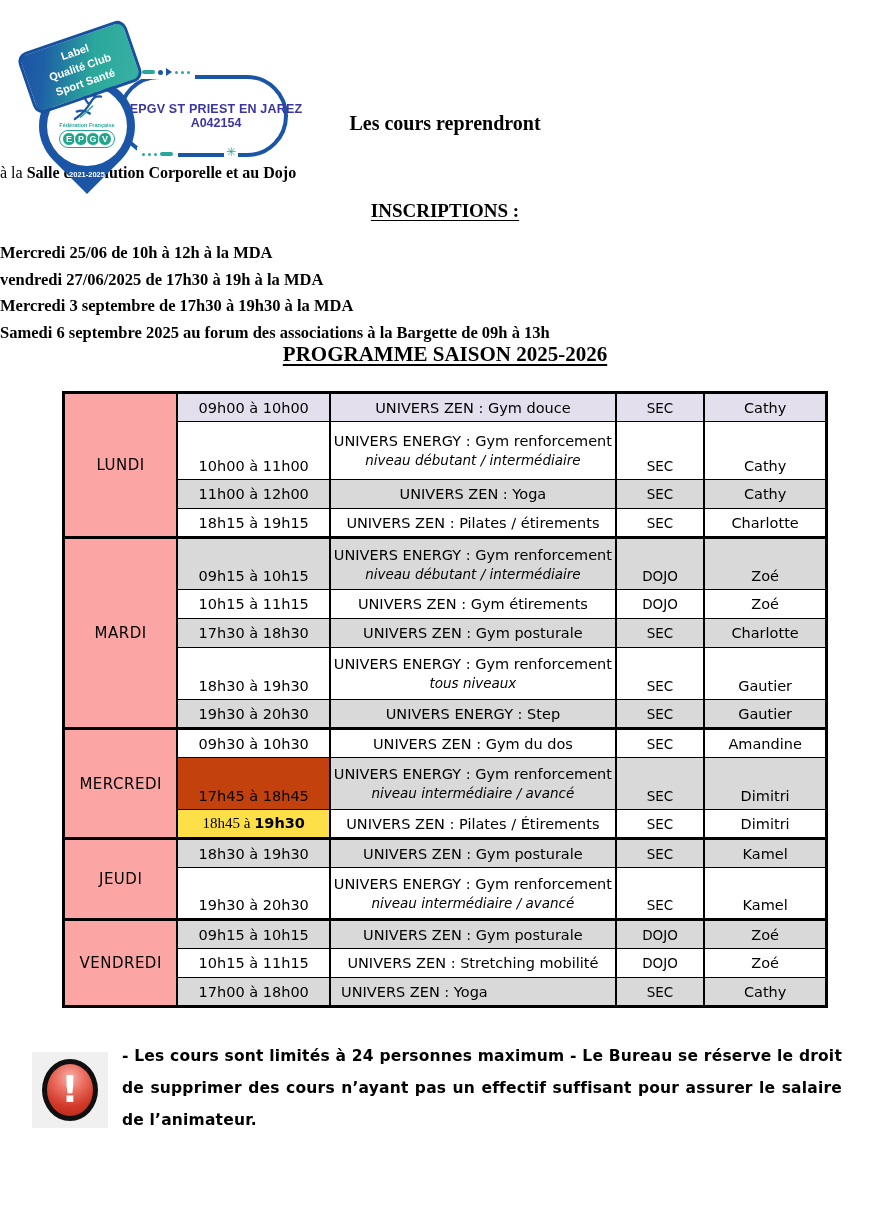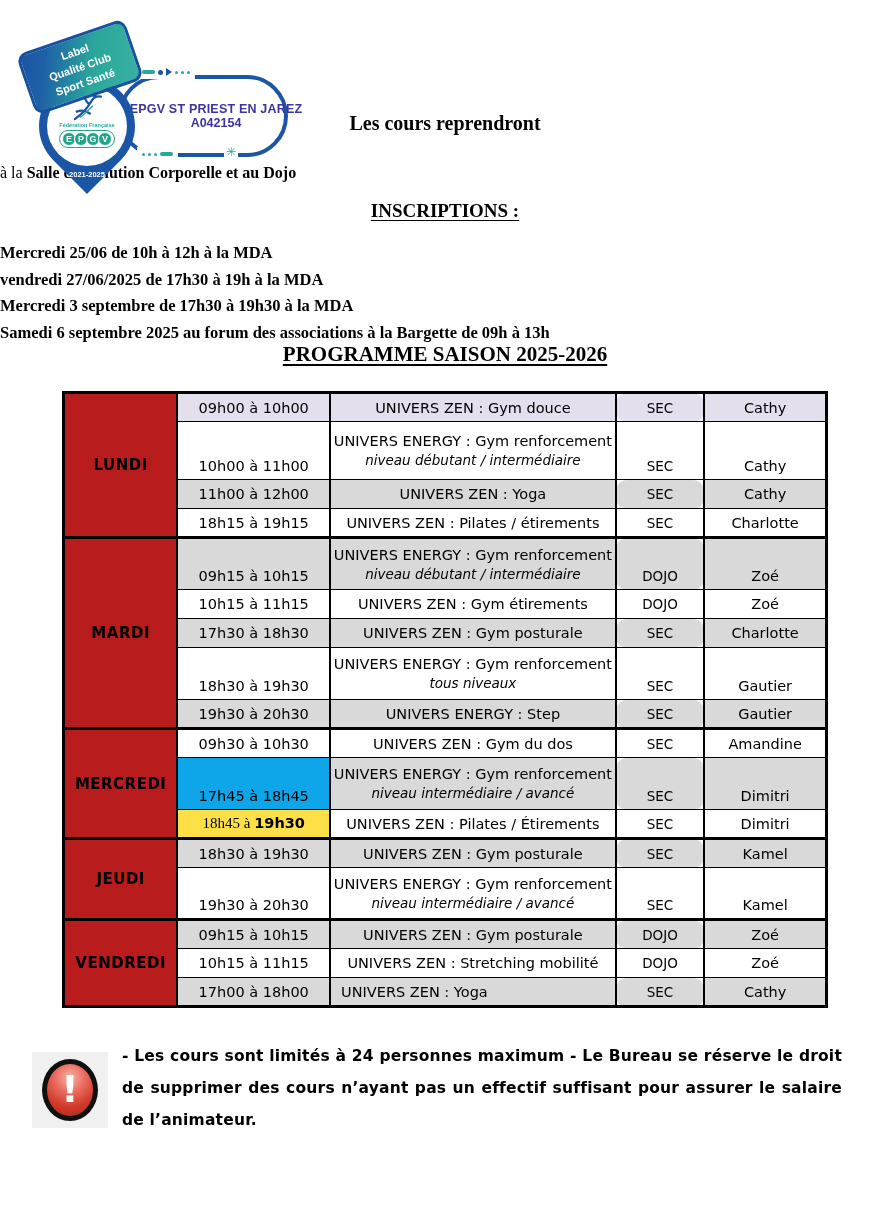--- a/index.html
+++ b/index.html
@@ -75,24 +75,24 @@
 
   
   table.schedule { border-collapse:collapse; table-layout:fixed; margin-left:62px; width:766px;
     border:3px solid #000; }
   .schedule td { border:1px solid #000; border-left-width:2px; text-align:center; vertical-align:middle;
     overflow:hidden; }
   .schedule tr { height:29px; }
   .schedule tr.tall { height:52px; }
   .schedule tr.xtall { height:58px; }
   .schedule tr.group-start td { border-top-width:3px; }
-  .schedule td.day { width:108px; background:#b91c1c; font-weight:bold; font-size:15px; letter-spacing:.5px; border-right-width:2px; }
+  .schedule td.day { width:108px; background:#fca5a5; font-weight:normal; font-size:15px; letter-spacing:.5px; border-right-width:2px; }
   .schedule td.time { width:145px; font-size:14.5px; }
   .schedule td.course { width:271px; font-size:14.5px; }
-  .schedule td.loc { width:84px; font-size:13.5px;border-radius:11px; }
+  .schedule td.loc { width:84px; font-size:13.5px; }
   .schedule td.name { width:116px; font-size:14.5px; }
   .schedule td.course.left { text-align:left; padding-left:10px; }
   .schedule .course-note { font-style:italic; font-size:13.5px; margin-top:3px; }
   .schedule tr.tall td.time, .schedule tr.tall td.loc, .schedule tr.tall td.name,
   .schedule tr.xtall td.time, .schedule tr.xtall td.loc, .schedule tr.xtall td.name
     { vertical-align:bottom; padding-bottom:5px; }
   .time-serif { font-family:"Liberation Serif", serif; font-size:15px; }
   .schedule td.time b { font-weight:bold; }
 
   
@@ -259,21 +259,21 @@
       <tr class="group-start">
         <td class="day" rowspan="3">MERCREDI</td>
         <td class="time" style="background: rgb(255, 255, 255);">09h30 à 10h30</td>
         <td class="course" style="background: rgb(255, 255, 255);">
           <div class="course-main">UNIVERS ZEN : Gym du dos</div>
         </td>
         <td class="loc" style="background: rgb(255, 255, 255);">SEC</td>
         <td class="name" style="background: rgb(255, 255, 255);">Amandine</td>
       </tr>
       <tr class="tall">
-        <td class="time" style="background: #0ea5e9;">17h45 à 18h45</td>
+        <td class="time" style="background: #c2410c;">17h45 à 18h45</td>
         <td class="course" style="background: rgb(217, 217, 217);">
           <div class="course-main">UNIVERS ENERGY : Gym renforcement</div>
           <div class="course-note">niveau intermédiaire / avancé</div>
         </td>
         <td class="loc" style="background: rgb(217, 217, 217);">SEC</td>
         <td class="name" style="background: rgb(217, 217, 217);">Dimitri</td>
       </tr>
       <tr>
         <td class="time" style="background: #fde047;"><span class="time-serif">18h45 à </span><b>19h30</b></td>
         <td class="course" style="background: rgb(255, 255, 255);">

